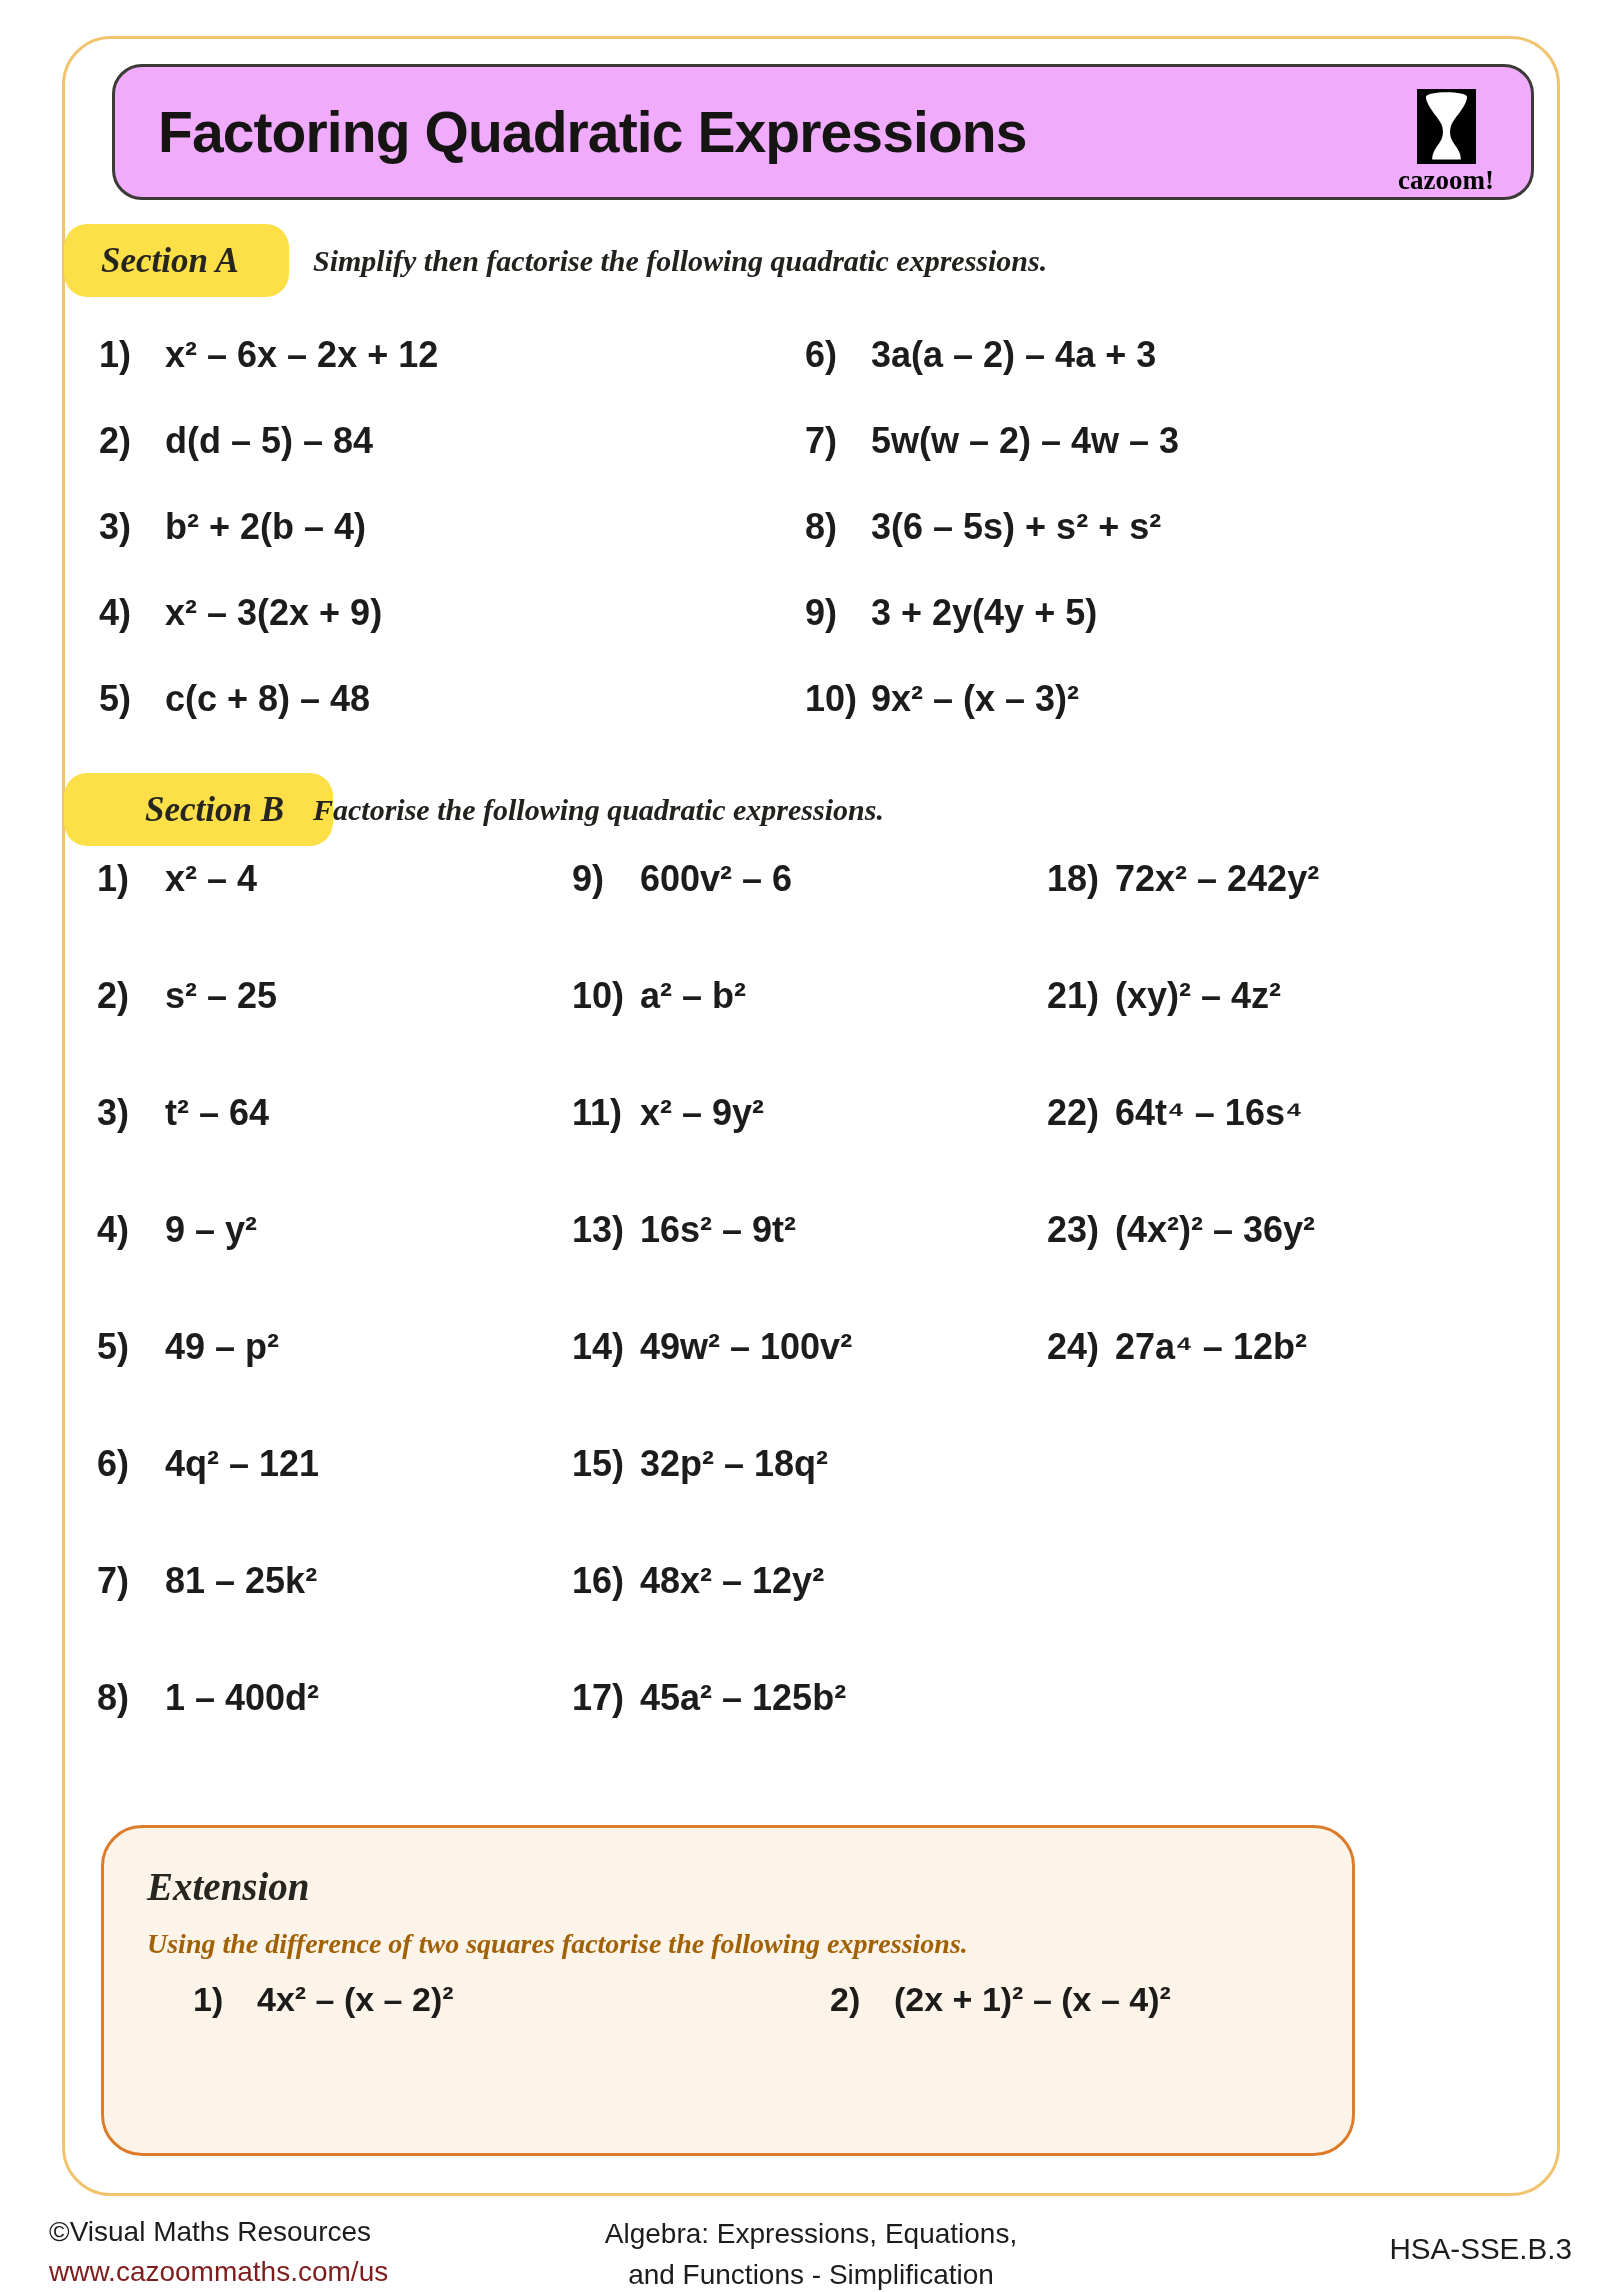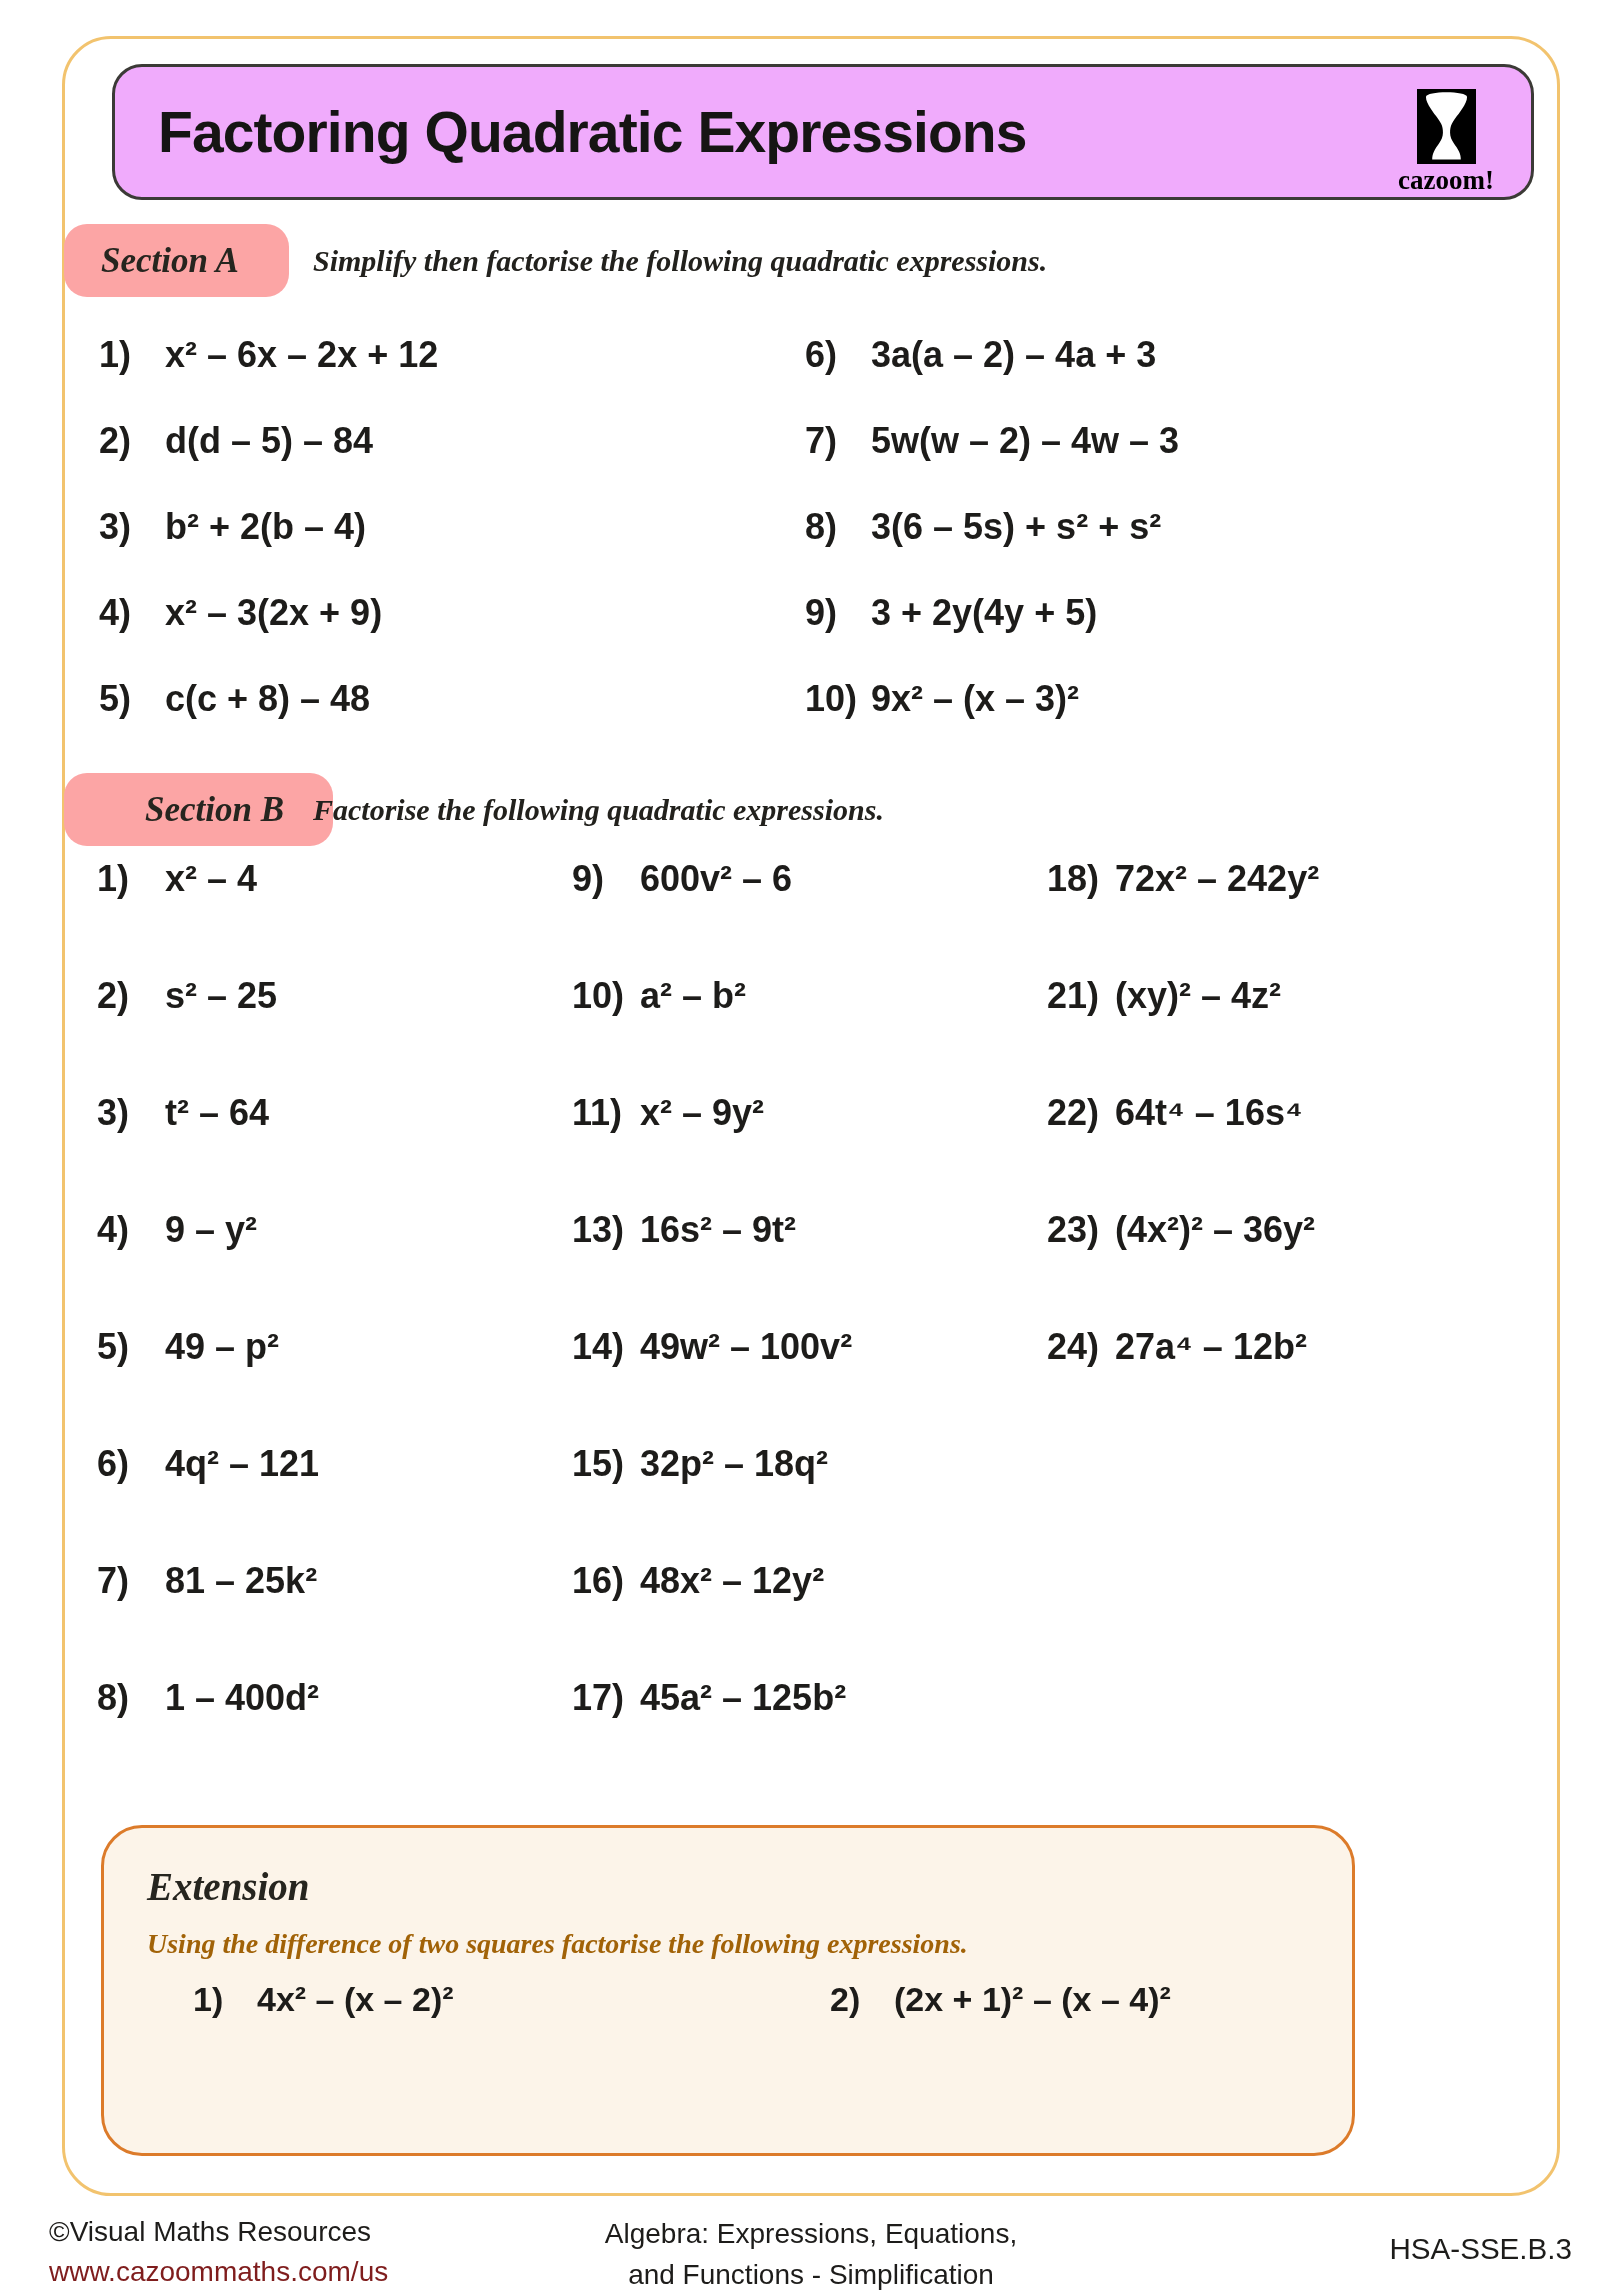--- a/index.html
+++ b/index.html
@@ -34,21 +34,21 @@
   }
   .logo { position:absolute; right:25px; top:22.4px; width:120px; text-align:center; }
   .logo-box { width:59px; height:75px; background:#000; margin:0 auto; }
   .logo-box svg { display:block; width:59px; height:75px; }
   .logo-text {
     font-family:"Liberation Serif","DejaVu Serif",serif;
     font-weight:700; font-size:27px; color:#000; margin-top:0.9px;
   }
   .badge {
     position:absolute; left:64px; width:225px; height:73px;
-    background:#fca5a5; border-radius:23px;
+    background:#fde047; border-radius:23px;
     display:flex; align-items:center;
   }
   .badge span {
     margin-left:37px;
     font-family:"Liberation Serif","DejaVu Serif",serif;
     font-style:italic; font-weight:700; font-size:35px; color:#26251f;
   }
   .badge-a { top:224px; }
   .badge-b { top:773px;padding-left:44px; }
   .instruction {

